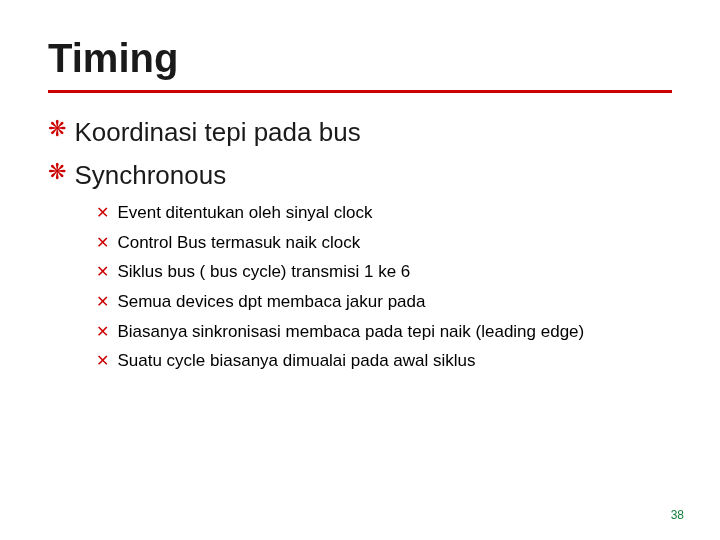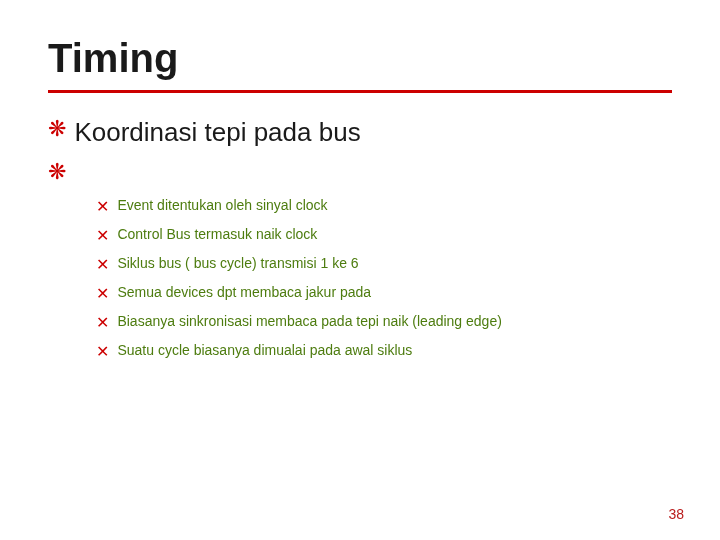--- a/index.html
+++ b/index.html
@@ -73,49 +73,50 @@
 
     .sub-bullet-star {
       color: #cc0000;
       font-size: 16px;
       margin-right: 8px;
       line-height: 1.5;
       flex-shrink: 0;
     }
 
     .sub-bullet-text {
-      font-size: 14px;
-      color: #4d7c0f;
+      font-size: 17px;
+      color: #000000;
       line-height: 1.45;
     }
 
     .page-number {
       position: absolute;
       bottom: 18px;
       right: 36px;
-      font-size: 14px;
-      color: #b91c1c;
+      font-size: 12px;
+      color: #15803d;
     }
   </style>
 </head>
 <body>
 
 <div class="slide">
 
   <div class="title">Timing</div>
 
   <div class="red-rule"></div>
 
   <div class="main-bullet">
     <span class="bullet-star">❋</span>
     <span class="bullet-text">Koordinasi  tepi pada bus</span>
   </div>
 
   <div class="main-bullet">
     <span class="bullet-star">❋</span>
+    <span class="bullet-text">Synchronous</span>
   </div>
 
   <div class="sub-bullets">
 
   <div class="sub-bullet">
         <span class="sub-bullet-star">✕</span>
         <span class="sub-bullet-text">Event ditentukan oleh  sinyal clock</span>
       </div>
       <div class="sub-bullet">
         <span class="sub-bullet-star">✕</span>

